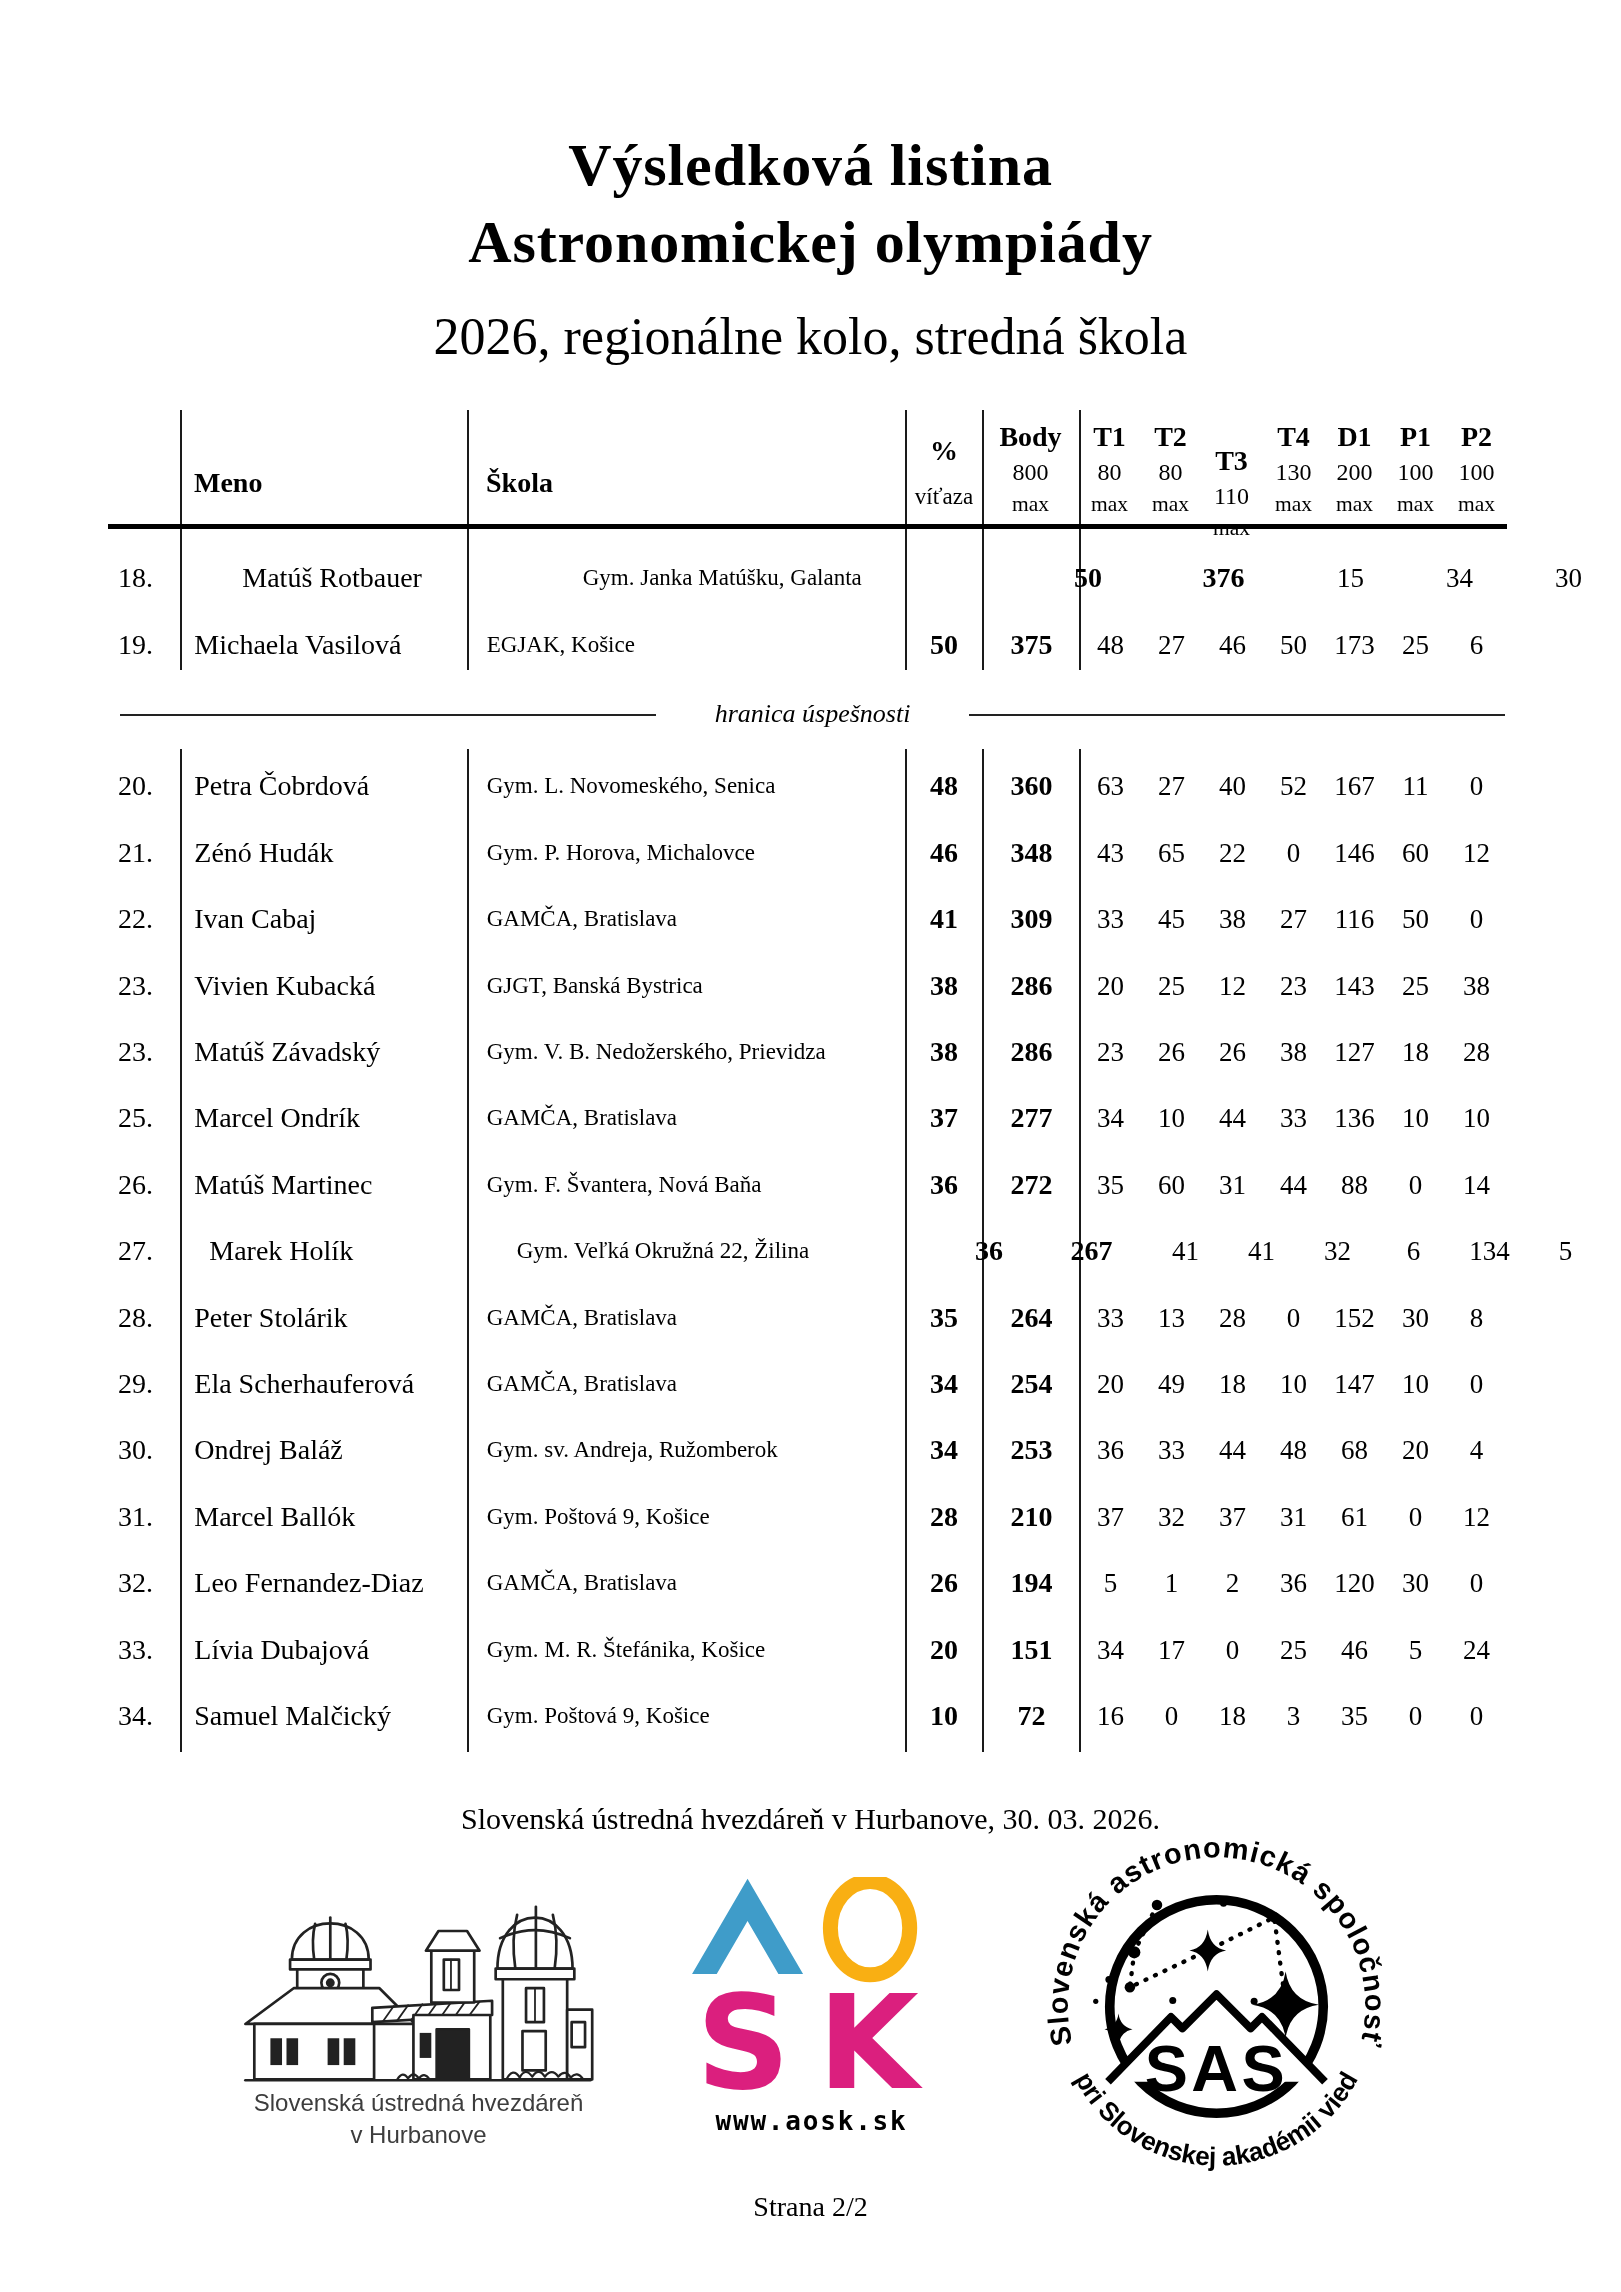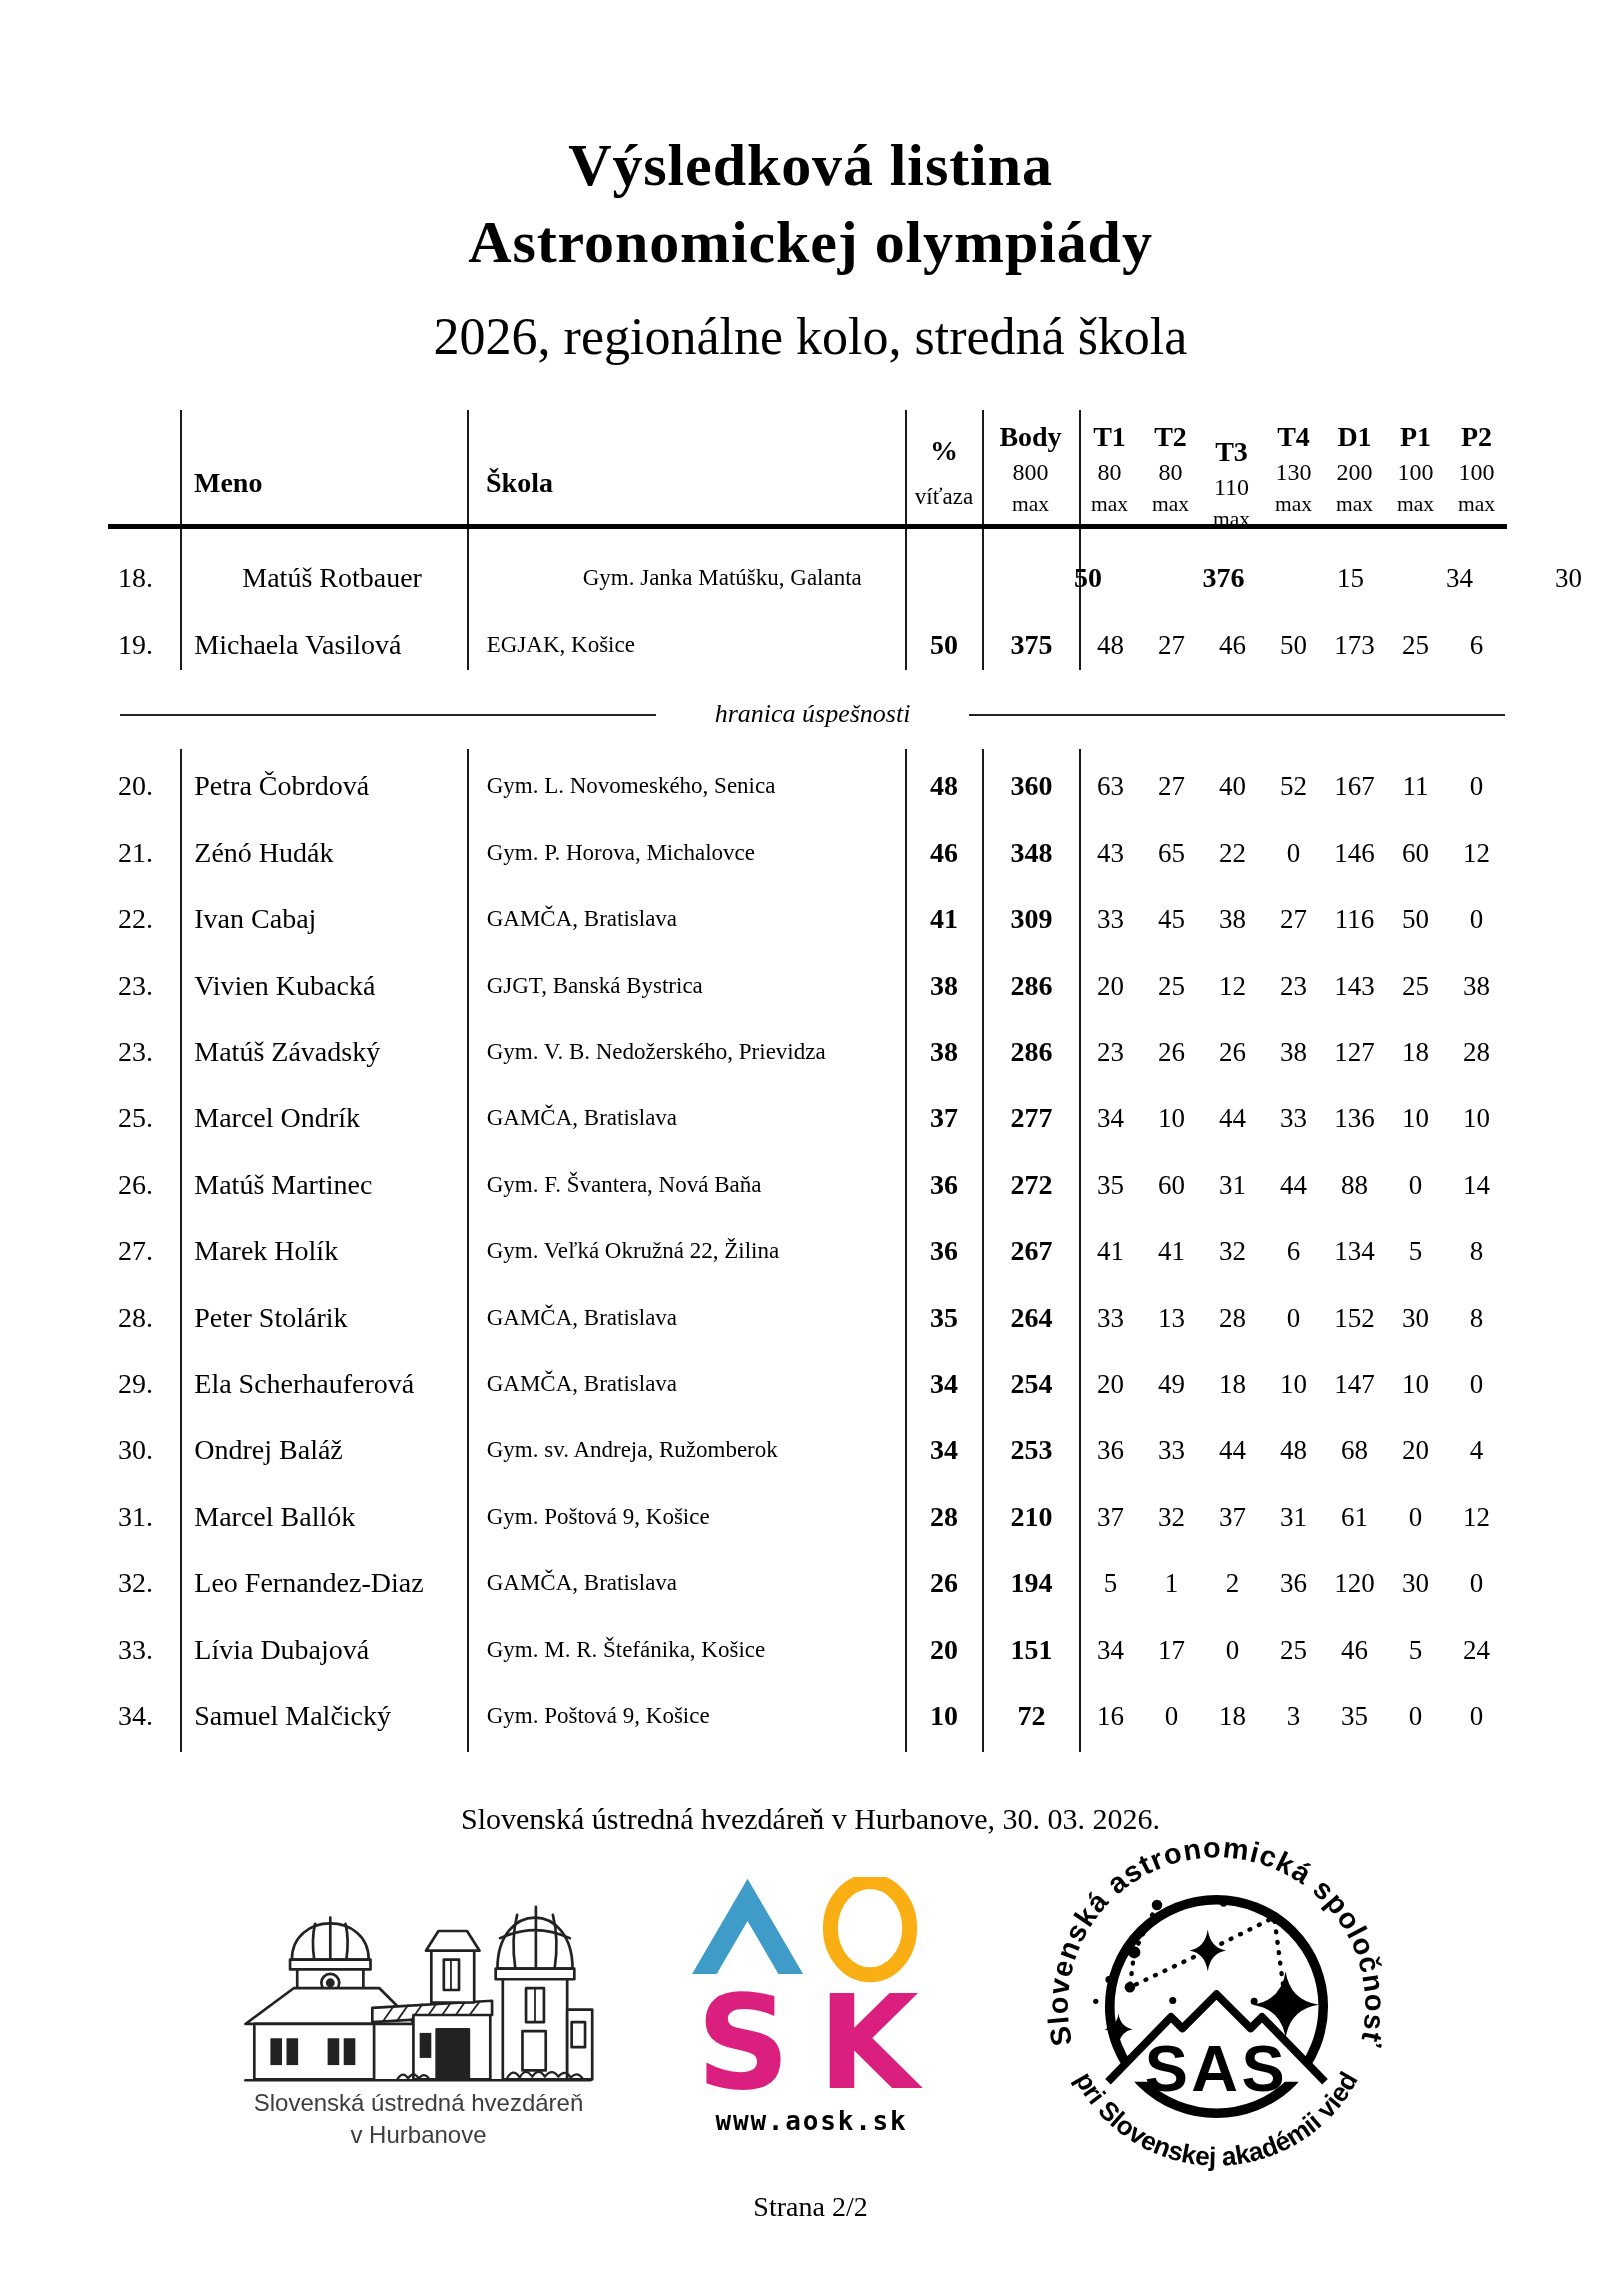--- a/index.html
+++ b/index.html
@@ -78,21 +78,21 @@
       <div class="hcell" style="left: 1079px; top: 419px; width: 61px;">
         <div class="lbl">T1</div>
         <div class="mx">80</div>
         <div class="mw">max</div>
       </div>
       <div class="hcell" style="left: 1140px; top: 419px; width: 61px;">
         <div class="lbl">T2</div>
         <div class="mx">80</div>
         <div class="mw">max</div>
       </div>
-      <div class="hcell" style="left: 1201px; top: 434px; width: 61px;">
+      <div class="hcell" style="left: 1201px; top: 443px; width: 61px;">
         <div class="lbl">T3</div>
         <div class="mx">110</div>
         <div class="mw">max</div>
       </div>
       <div class="hcell" style="left: 1263px; top: 419px; width: 61px;">
         <div class="lbl">T4</div>
         <div class="mx">130</div>
         <div class="mw">max</div>
       </div>
       <div class="hcell" style="left: 1324px; top: 419px; width: 61px;">
@@ -238,21 +238,21 @@
         <div class="c-pct">36</div>
         <div class="c-body">272</div>
         <div class="c-score">35</div>
         <div class="c-score">60</div>
         <div class="c-score">31</div>
         <div class="c-score">44</div>
         <div class="c-score">88</div>
         <div class="c-score">0</div>
         <div class="c-score">14</div>
       </div>
-      <div class="row" style="top: 1217px;">
+      <div class="row" style="top: 1217px; gap: 15px;">
         <div class="c-rank">27.</div>
         <div class="c-name">Marek Holík</div>
         <div class="c-school">Gym. Veľká Okružná 22, Žilina</div>
         <div class="c-pct">36</div>
         <div class="c-body">267</div>
         <div class="c-score">41</div>
         <div class="c-score">41</div>
         <div class="c-score">32</div>
         <div class="c-score">6</div>
         <div class="c-score">134</div>

